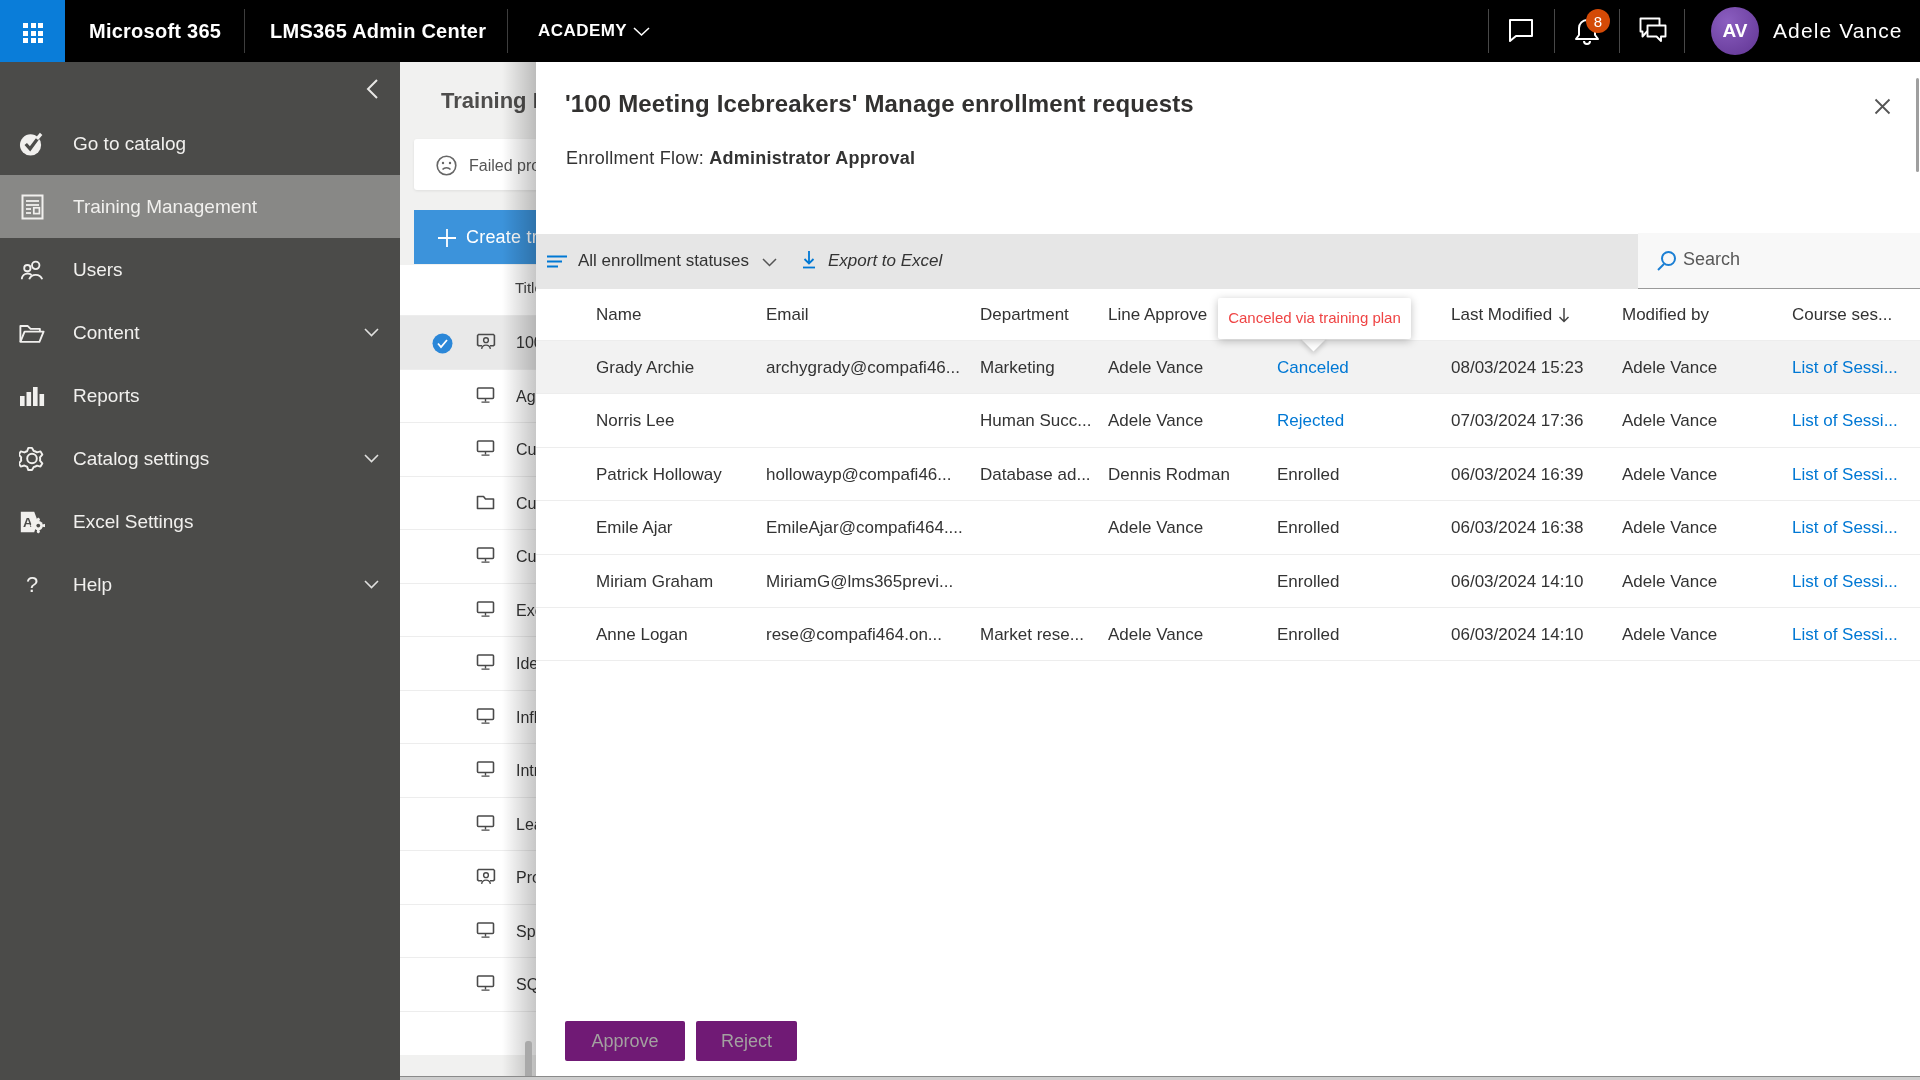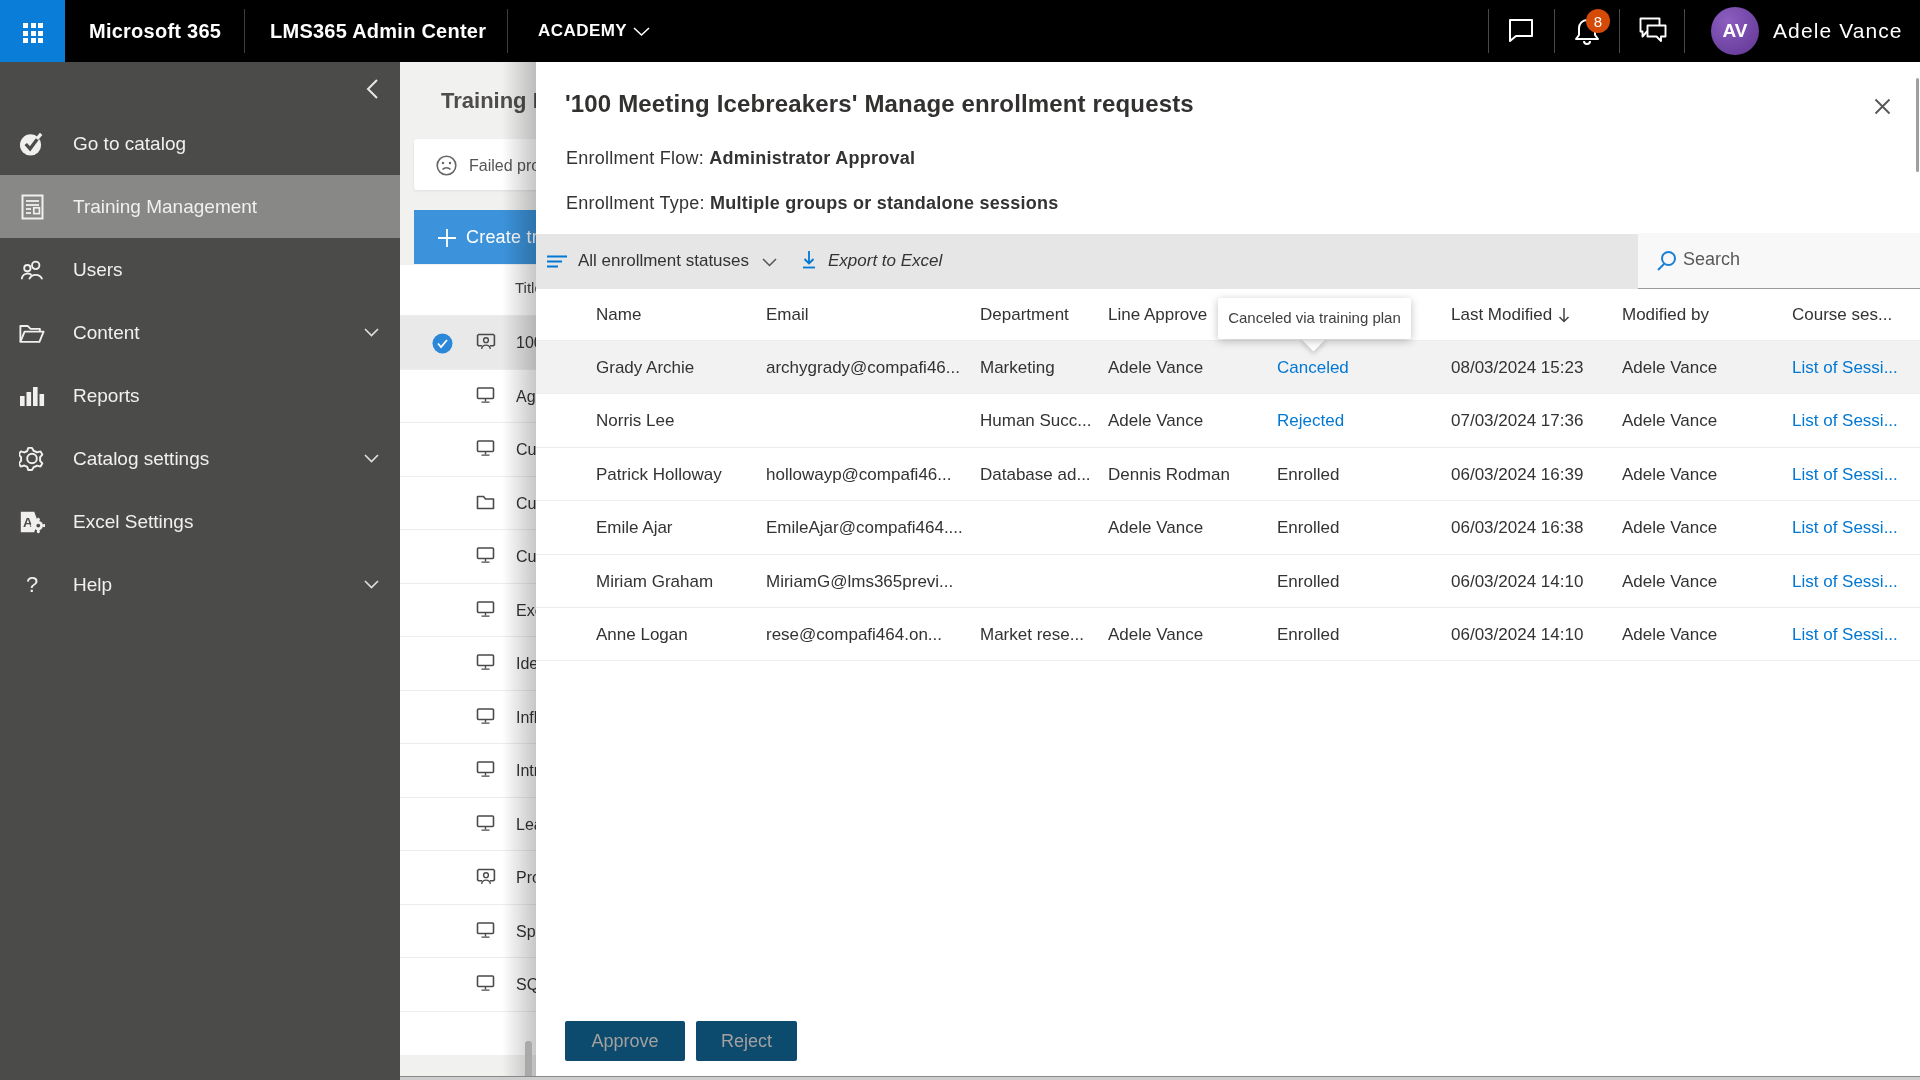--- a/index.html
+++ b/index.html
@@ -56,25 +56,25 @@
   #mtable { position:absolute; left:0; top:227px; width:1384px; }
   .mh { position:absolute; top:0; height:51px; display:flex; align-items:center; font-size:17px; color:#333; white-space:nowrap; }
   .mrow { position:absolute; left:0; width:1384px; height:54px; border-top:1px solid #ededed; }
   .mc { position:absolute; top:50%; transform:translateY(-50%); font-size:17px; color:#333; white-space:nowrap; }
   .blue { color:#0078d4; }
   .c-name { left:60px; } .c-email { left:230px; } .c-dept { left:444px; } .c-lm { left:572px; }
   .c-st { left:741px; } .c-date { left:915px; } .c-mb { left:1086px; } .c-cs { left:1256px; }
 
   
   #ttip { position:absolute; left:682px; top:236px; width:193px; height:41px; background:#fff; border-radius:2px; box-shadow:0 2px 8px rgba(0,0,0,0.25); z-index:6; }
-  #ttip .tx { position:absolute; width:100%; text-align:center; top:11px; font-size:15px; color:#404040; white-space:nowrap; }
+  #ttip .tx { position:absolute; width:100%; text-align:center; top:11px; font-size:15px; color:#ef4444; white-space:nowrap; }
   #tcaret { position:absolute; left:769px; top:269px; width:17px; height:17px; background:#fff; transform:rotate(45deg); box-shadow:2px 2px 5px rgba(0,0,0,0.18); z-index:5; }
 
   
-  .dbtn { position:absolute; top:959px; height:40px; background:#0c4a6e; border-radius:2px; color:#a3a1a0; font-size:18px; display:flex; align-items:center; justify-content:center; }
+  .dbtn { position:absolute; top:959px; height:40px; background:#701a75; border-radius:2px; color:#a3a1a0; font-size:18px; display:flex; align-items:center; justify-content:center; }
   #bapprove { left:29px; width:120px; }
   #breject { left:160px; width:101px; }
 
   #mscroll { position:absolute; left:1380px; top:16px; width:3px; height:94px; background:#9f9f9f; border-radius:2px; }
 
   
   #hsb { position:absolute; left:400px; top:1076px; width:1520px; height:4px; background:#cdcdcd; border-top:1px solid #8a8a8a; }
 </style>
 </head>
 <body>
@@ -372,21 +372,20 @@
     <div id="stripshadow"></div>
     <div id="vsb"></div>
   </div>
 
   <div id="modal">
     <div id="mtitle">'100 Meeting Icebreakers' Manage enrollment requests</div>
     <svg id="mclose" width="17" height="17" viewBox="0 0 17 17">
         <path d="M1.5 1.5 L15.5 15.5 M15.5 1.5 L1.5 15.5" stroke="#555" stroke-width="1.8"></path>
       </svg>
     <div class="iline" style="top:86px;">Enrollment Flow: <b>Administrator Approval</b></div>
-    <div class="iline" style="top:131px;">Enrollment Type: <b>Multiple groups or standalone sessions</b></div>
 
     <div id="toolbar">
       <svg class="abs" style="left:11px; top:21px;" width="21" height="13" viewBox="0 0 21 13">
           <line x1="0" y1="1.5" x2="20" y2="1.5" stroke="#0078d4" stroke-width="2"></line>
           <line x1="0" y1="6.5" x2="15" y2="6.5" stroke="#0078d4" stroke-width="2"></line>
           <line x1="0" y1="11.5" x2="11" y2="11.5" stroke="#0078d4" stroke-width="2"></line>
         </svg>
       <div class="t1">All enrollment statuses</div>
       <svg class="abs" style="left:226px; top:24px;" width="15" height="9" viewBox="0 0 15 9">
           <path d="M1 1 L7.5 7.5 L14 1" fill="none" stroke="#555" stroke-width="1.5"></path>

